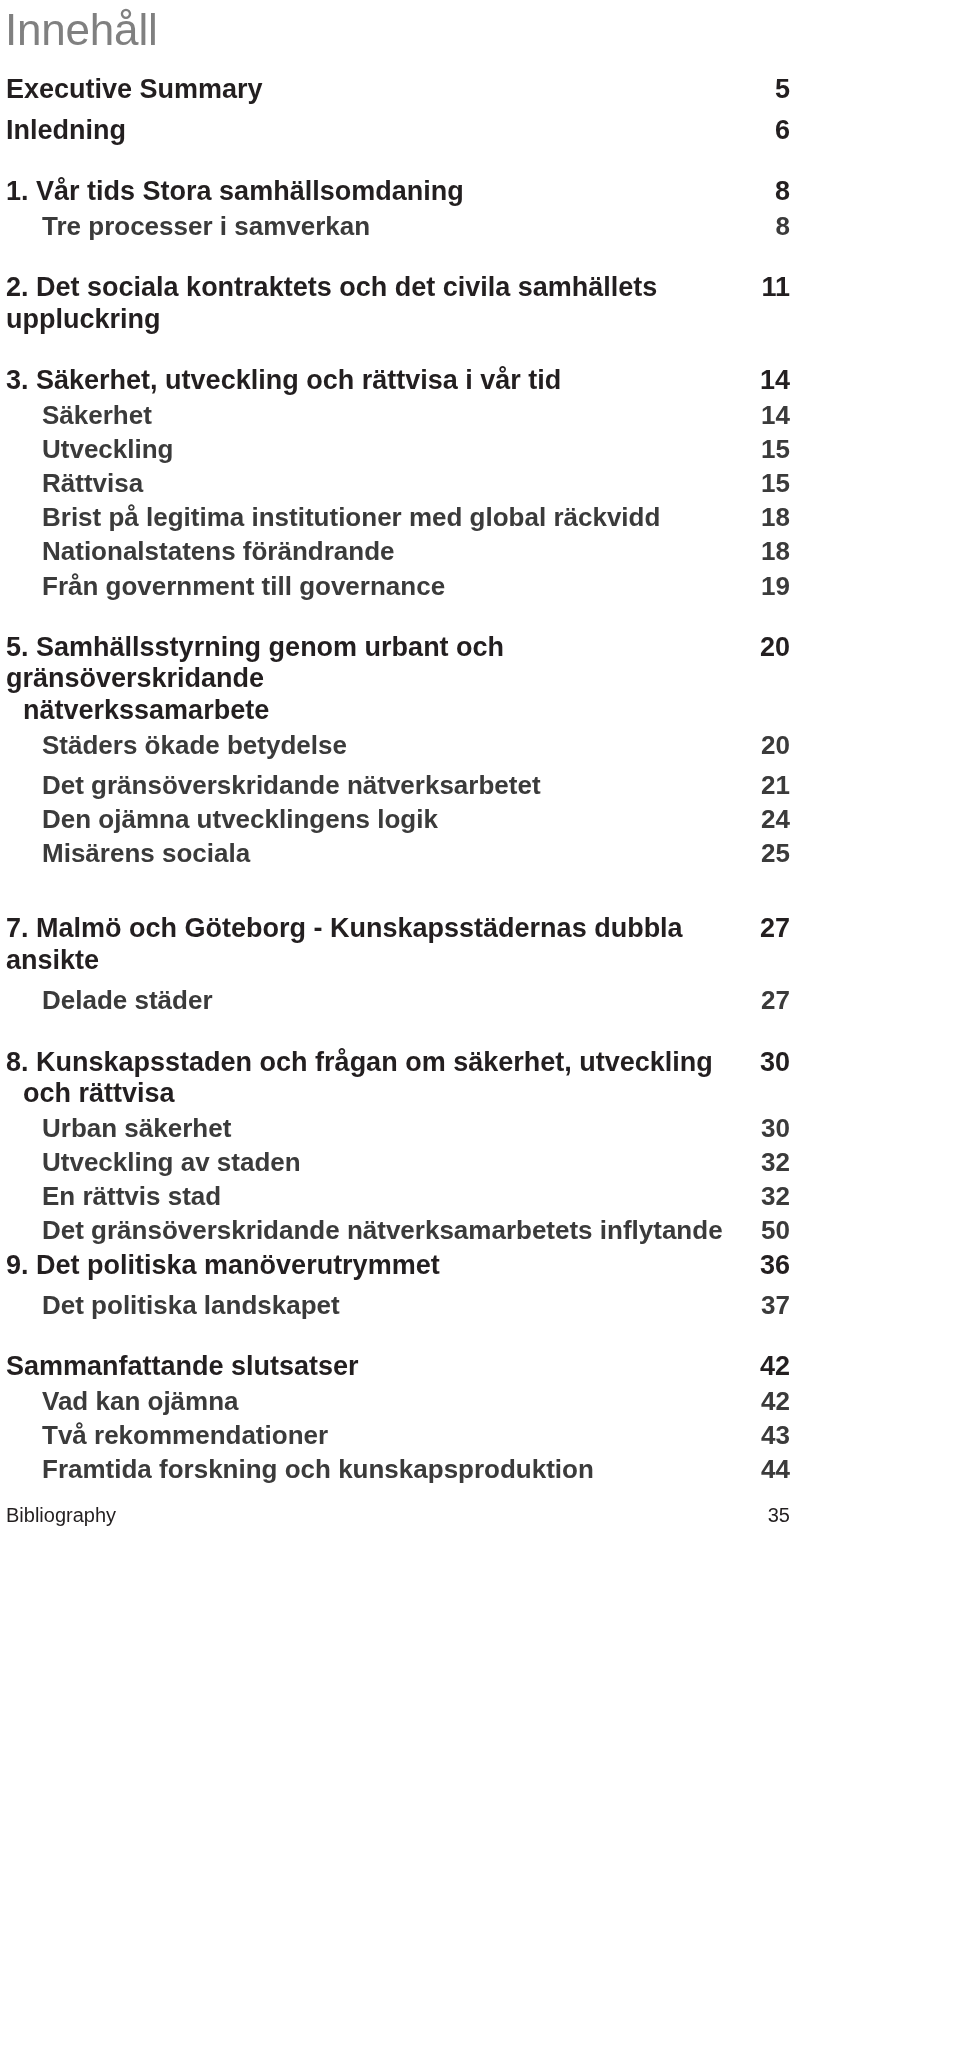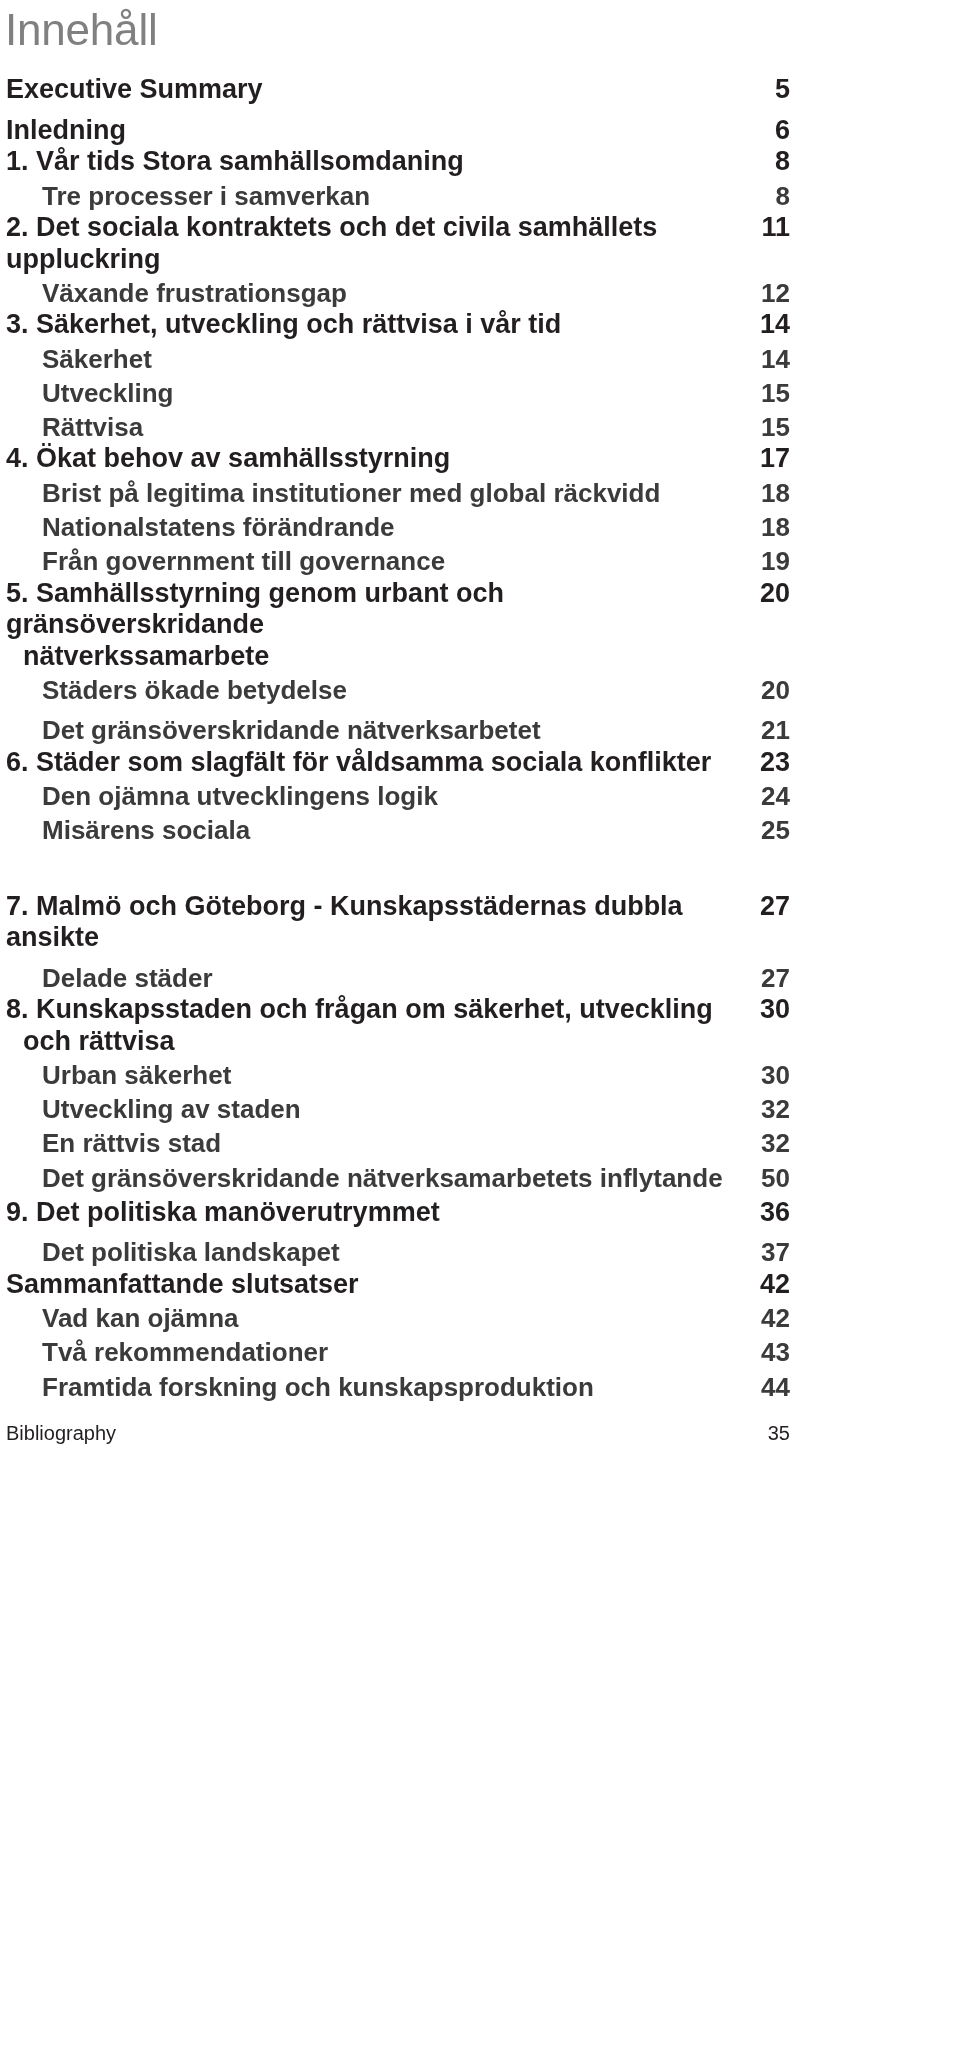--- a/index.html
+++ b/index.html
@@ -109,21 +109,21 @@
     line-height: 1.2;
     padding-left: 2px;
   }
   .row.level-plain .page-num {
     min-width: 40px;
     padding-right: 10px;
   }
 
   
   .gap-xl { margin-top: 44px; }
-  .gap-lg { }
+  .gap-lg { margin-top: 30px; }
   .gap-md { margin-top: 18px; }
   .gap-sm { margin-top: 9px; }
   .gap-xs { margin-top: 3px; }
   .gap-none { margin-top: 0; align-items: flex-end; }
 </style>
 </head>
 <body>
 
 <div class="page">
 
@@ -143,43 +143,35 @@
         <span class="page-num">8</span>
       </li>
       <li class="row level-sub gap-xs">
         <span class="label"><span>Tre processer i samverkan</span></span>
         <span class="page-num">8</span>
       </li>
       <li class="row level-main gap-lg">
         <span class="label"><span class="num-prefix">2.</span> <span>Det sociala kontraktets och det civila samhällets uppluckring</span></span>
         <span class="page-num">11</span>
       </li>
-      <li class="row level-sub gap-xs">
-        <span class="label"><span>Växande frustrationsgap</span></span>
-        <span class="page-num">12</span>
-      </li>
       <li class="row level-main gap-lg">
         <span class="label"><span class="num-prefix">3.</span> <span> Säkerhet, utveckling och rättvisa i vår tid</span></span>
         <span class="page-num">14</span>
       </li>
       <li class="row level-sub gap-xs">
         <span class="label"><span>Säkerhet</span></span>
         <span class="page-num">14</span>
       </li>
       <li class="row level-sub gap-xs">
         <span class="label"><span>Utveckling</span></span>
         <span class="page-num">15</span>
       </li>
       <li class="row level-sub gap-xs">
         <span class="label"><span>Rättvisa</span></span>
         <span class="page-num">15</span>
-      </li>
-      <li class="row level-main gap-lg">
-        <span class="label"><span class="num-prefix">4.</span> <span>Ökat behov av samhällsstyrning</span></span>
-        <span class="page-num">17</span>
       </li>
       <li class="row level-sub gap-xs">
         <span class="label"><span>Brist på legitima institutioner med global räckvidd</span></span>
         <span class="page-num">18</span>
       </li>
       <li class="row level-sub gap-xs">
         <span class="label"><span>Nationalstatens förändrande</span></span>
         <span class="page-num">18</span>
       </li>
       <li class="row level-sub gap-xs">
@@ -191,24 +183,20 @@
         <span class="page-num">20</span>
       </li>
       <li class="row level-sub gap-xs">
         <span class="label"><span>Städers ökade betydelse</span></span>
         <span class="page-num">20</span>
       </li>
       <li class="row level-sub gap-sm">
         <span class="label"><span>Det gränsöverskridande nätverksarbetet</span></span>
         <span class="page-num">21</span>
       </li>
-      <li class="row level-main gap-lg">
-        <span class="label"><span class="num-prefix">6.</span> <span>Städer som slagfält för våldsamma sociala konflikter</span></span>
-        <span class="page-num">23</span>
-      </li>
       <li class="row level-sub gap-xs">
         <span class="label"><span>Den ojämna utvecklingens logik</span></span>
         <span class="page-num">24</span>
       </li>
       <li class="row level-sub gap-xs">
         <span class="label"><span>Misärens sociala</span></span>
         <span class="page-num">25</span>
       </li>
       <li class="row level-main gap-xl">
         <span class="label"><span class="num-prefix">7.</span> <span>Malmö och Göteborg - Kunskapsstädernas dubbla ansikte</span></span>

